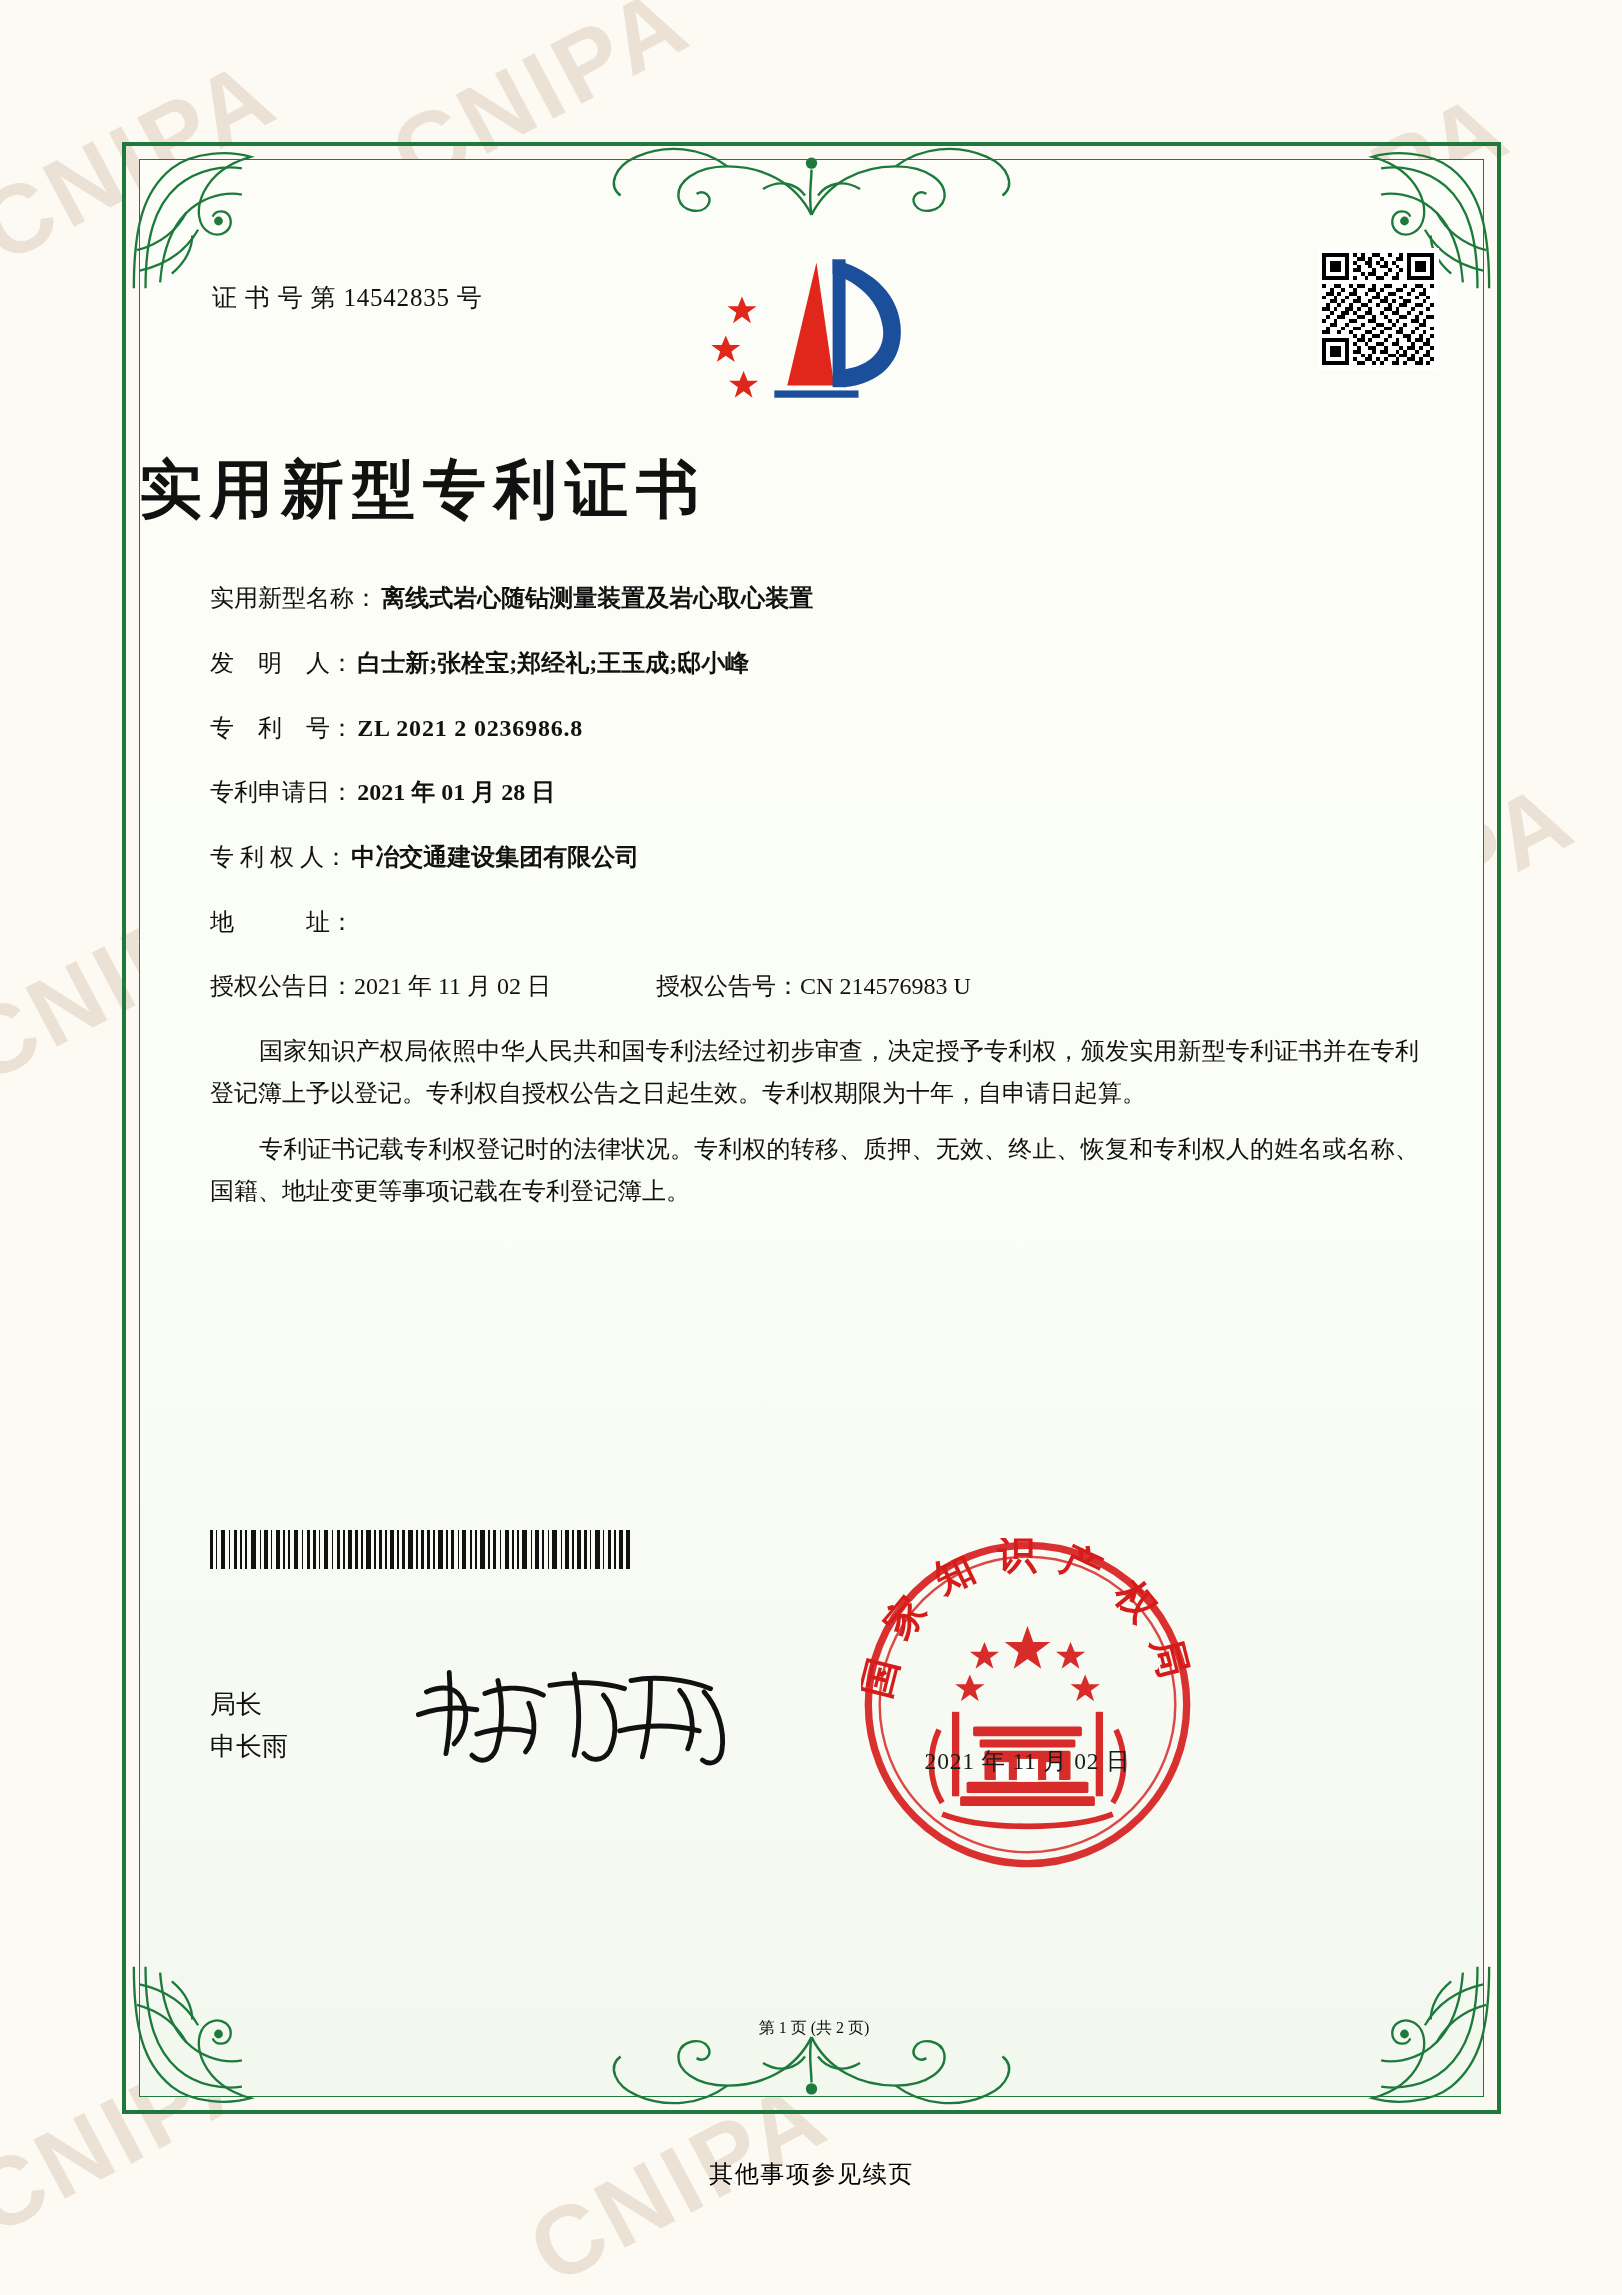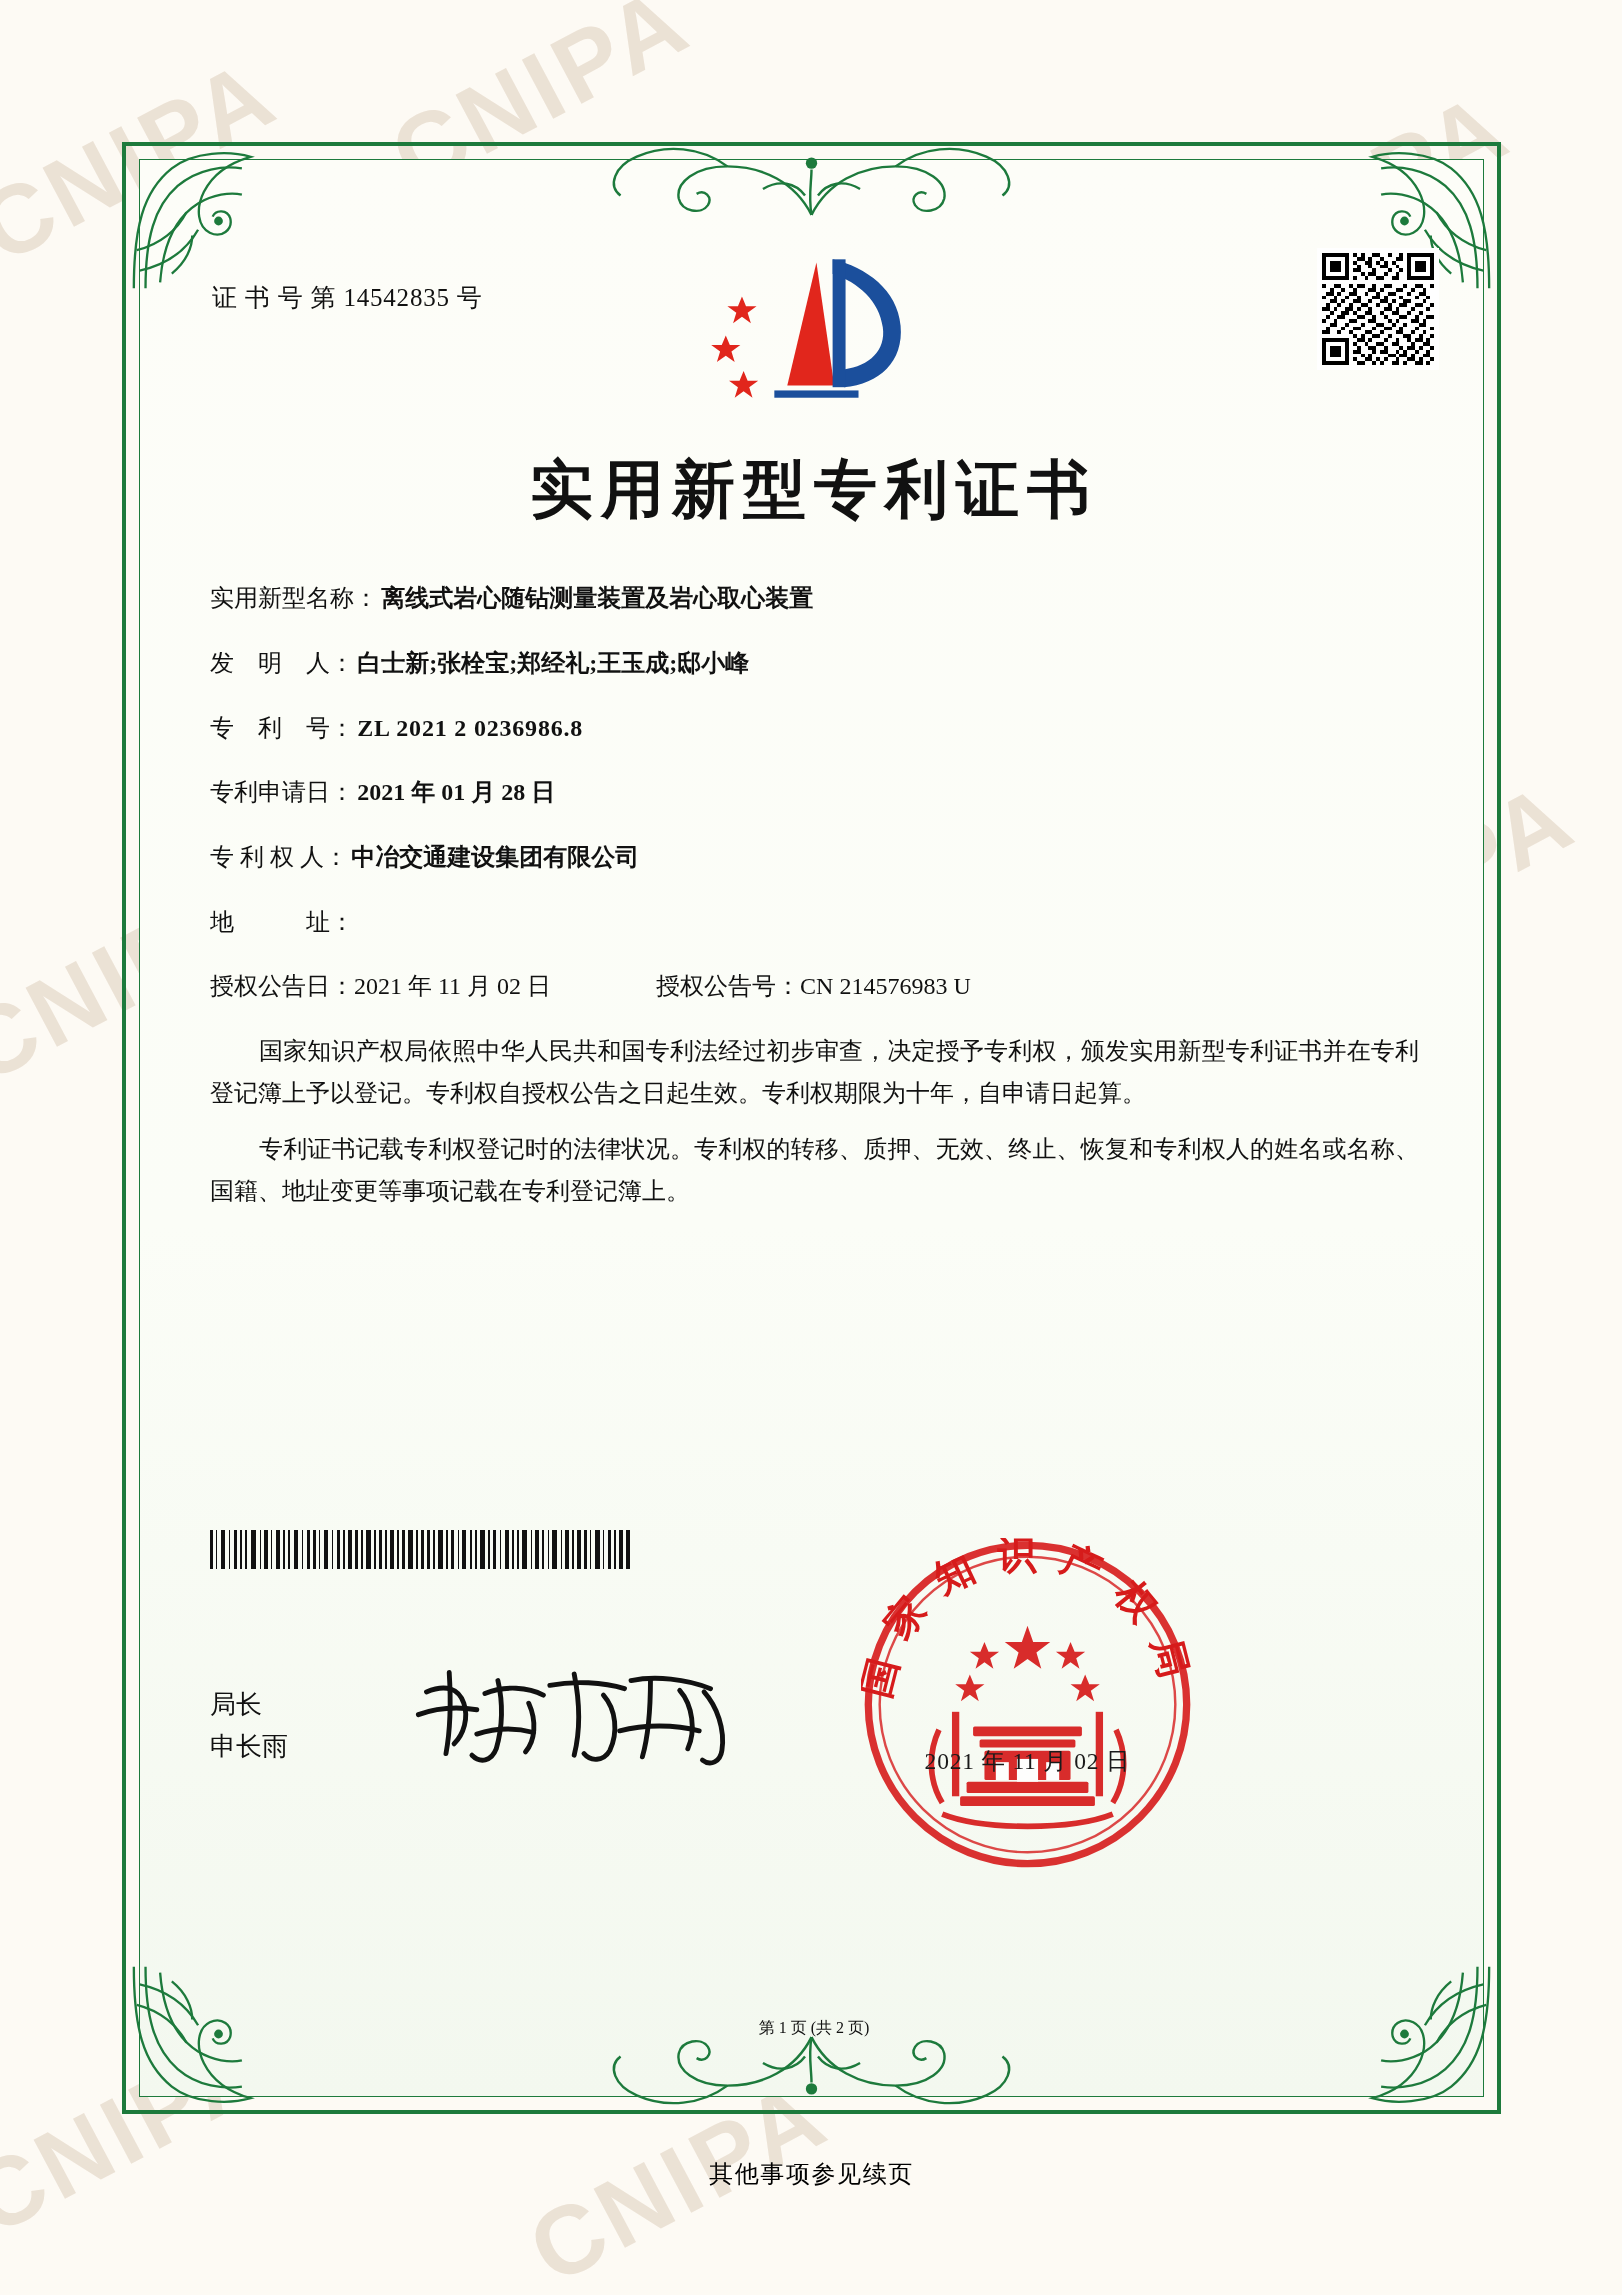--- a/index.html
+++ b/index.html
@@ -67,21 +67,21 @@
   .qr{
     position:absolute;right:50px;top:89px;width:122px;height:122px;
     background:#fff;padding:4.9px;box-sizing:border-box;
   }
   .qr svg{display:block;width:100%;height:100%;}
 
   .emblem{position:absolute;left:50%;top:89px;transform:translateX(-50%);width:235px;height:174px;}
   .emblem svg{display:block;width:100%;height:100%;}
 
   .doc-title{
-    position:absolute;left:0;right:0;top:288px;text-align:center;
+    position:absolute;left:0;right:0;top:288px;
     font-size:63px;font-weight:700;color:#111;letter-spacing:8px;
     font-family:"DejaVu Serif","Liberation Serif",serif;
   }
 
   .fields{position:absolute;left:71px;top:422px;width:1209px;}
   .field{display:flex;align-items:flex-start;margin-bottom:30px;font-size:24px;color:#111;line-height:1.45;}
   .f-label{white-space:nowrap;}
   .f-value{margin-left:3.2px;font-weight:bold;}
   .lbl-plain{display:inline-block;}
   .f-value.mono{font-family:"Liberation Serif",serif;letter-spacing:0.8px;}

